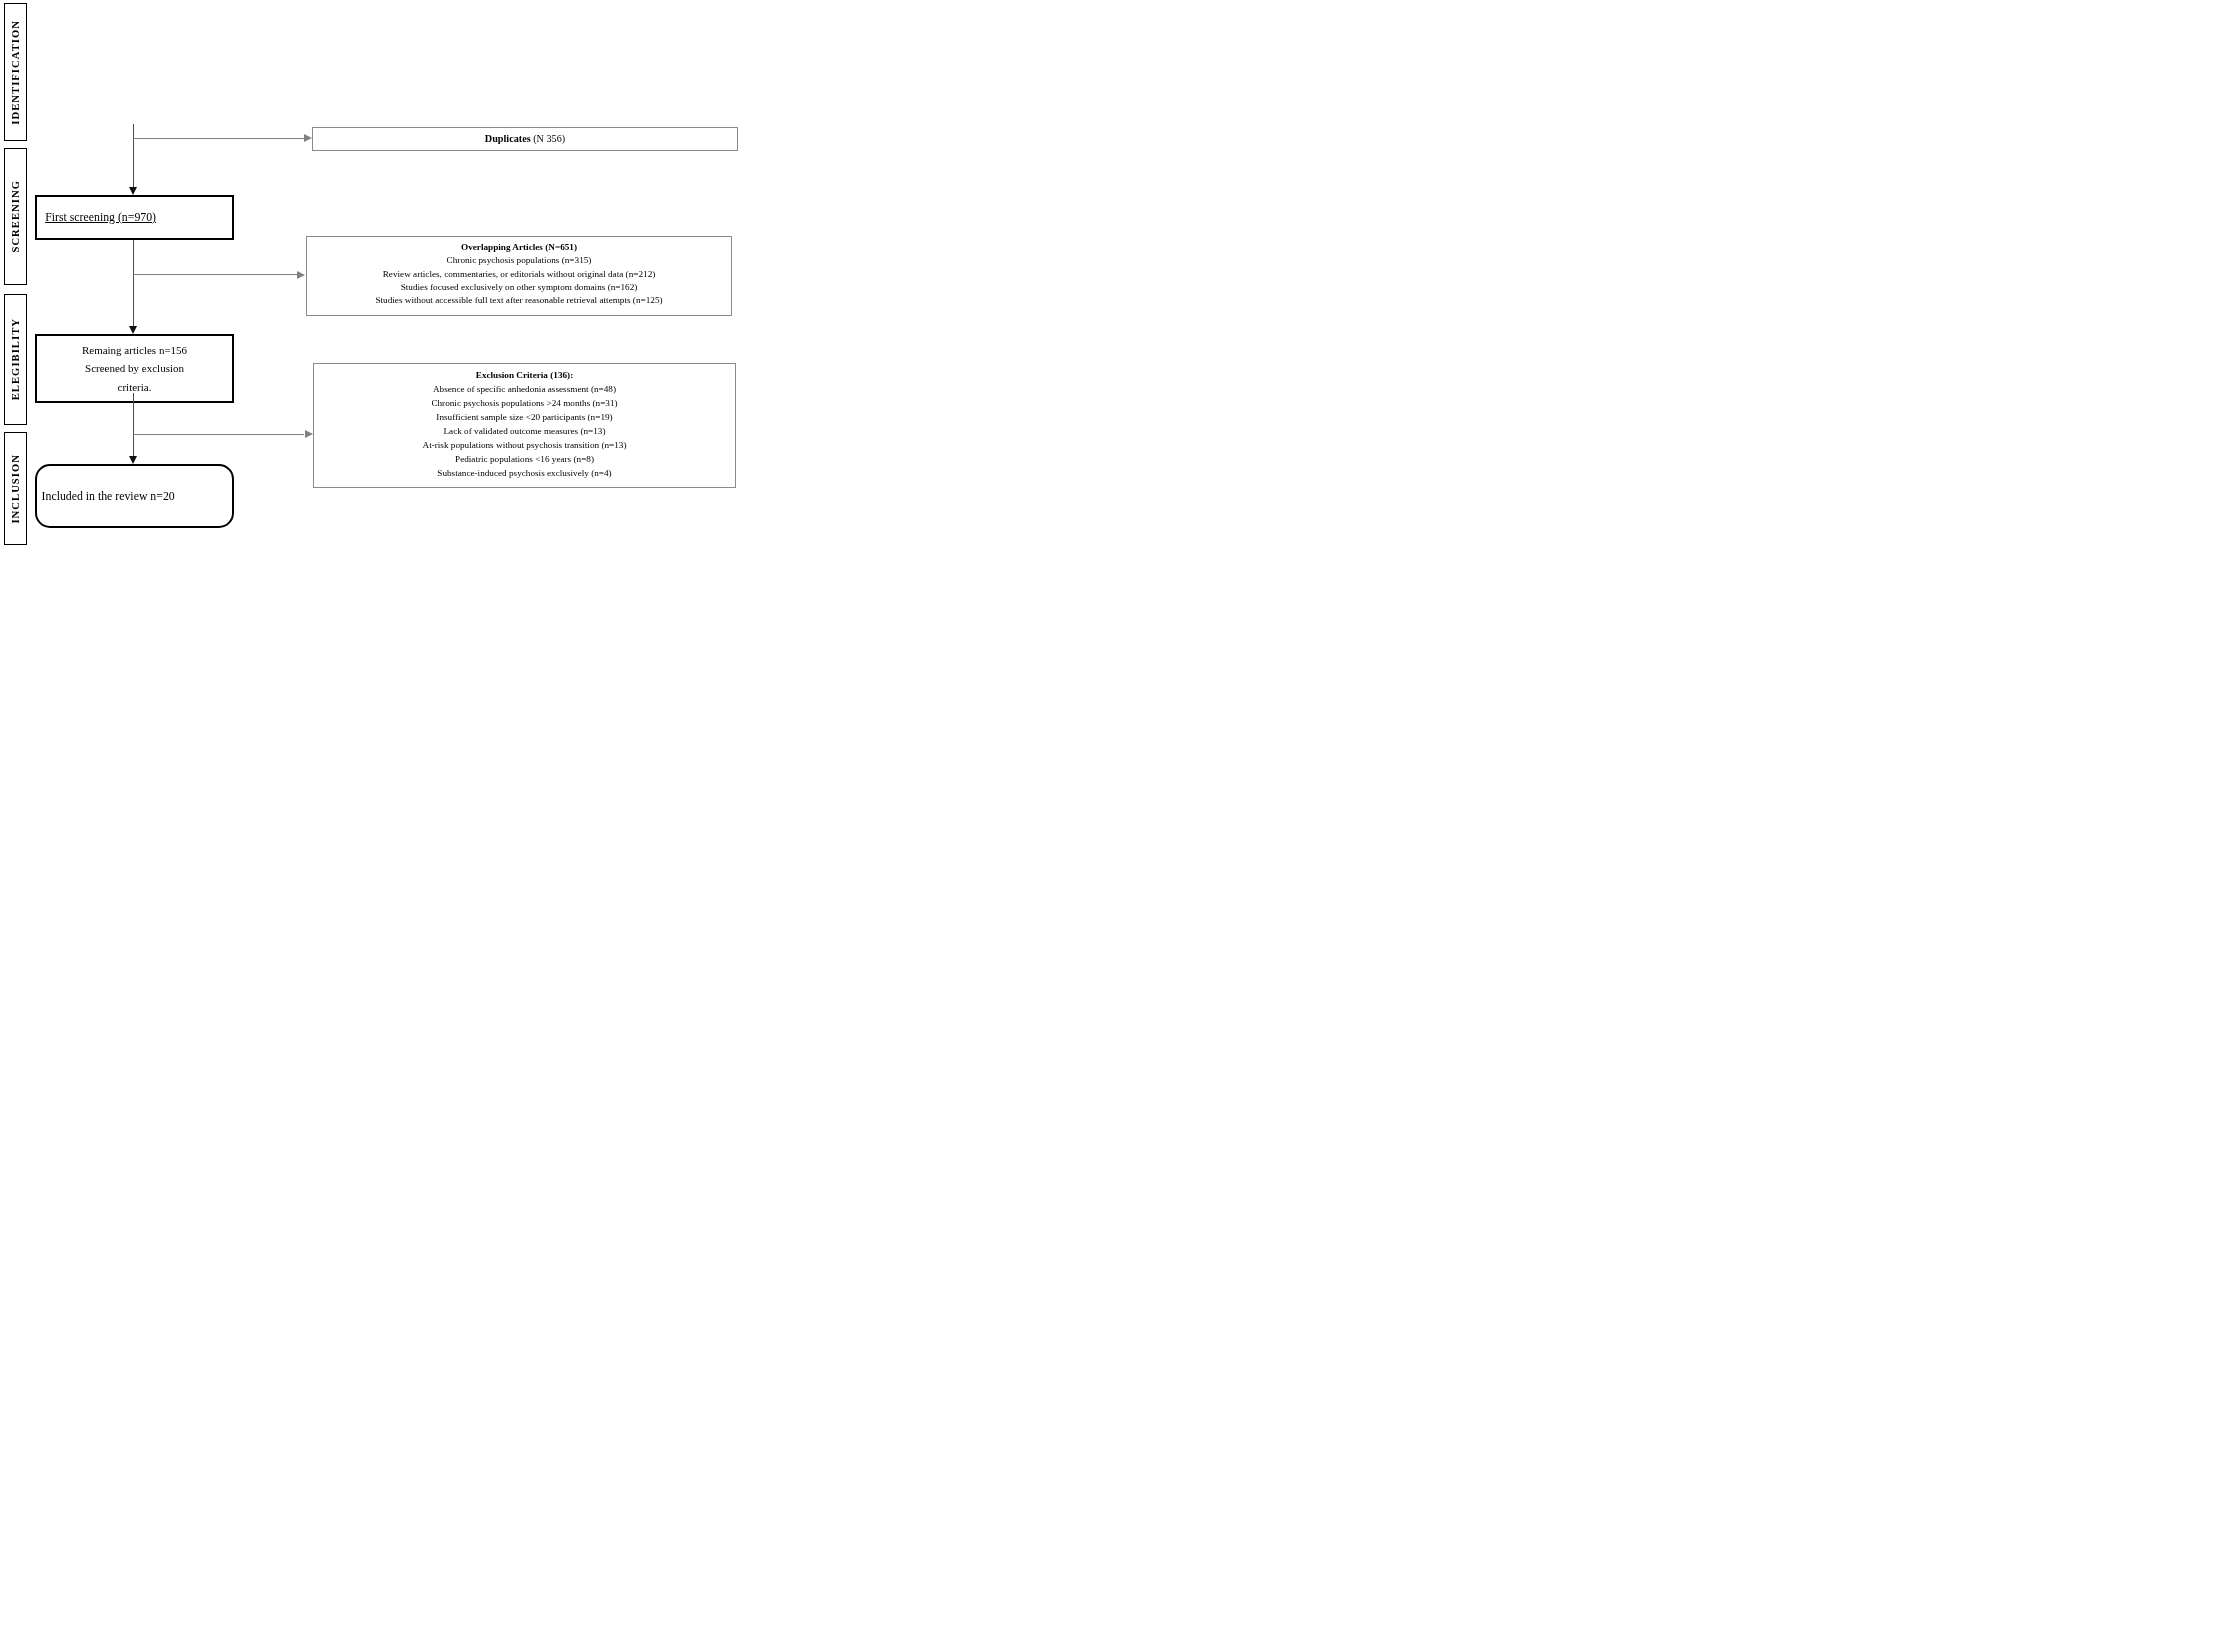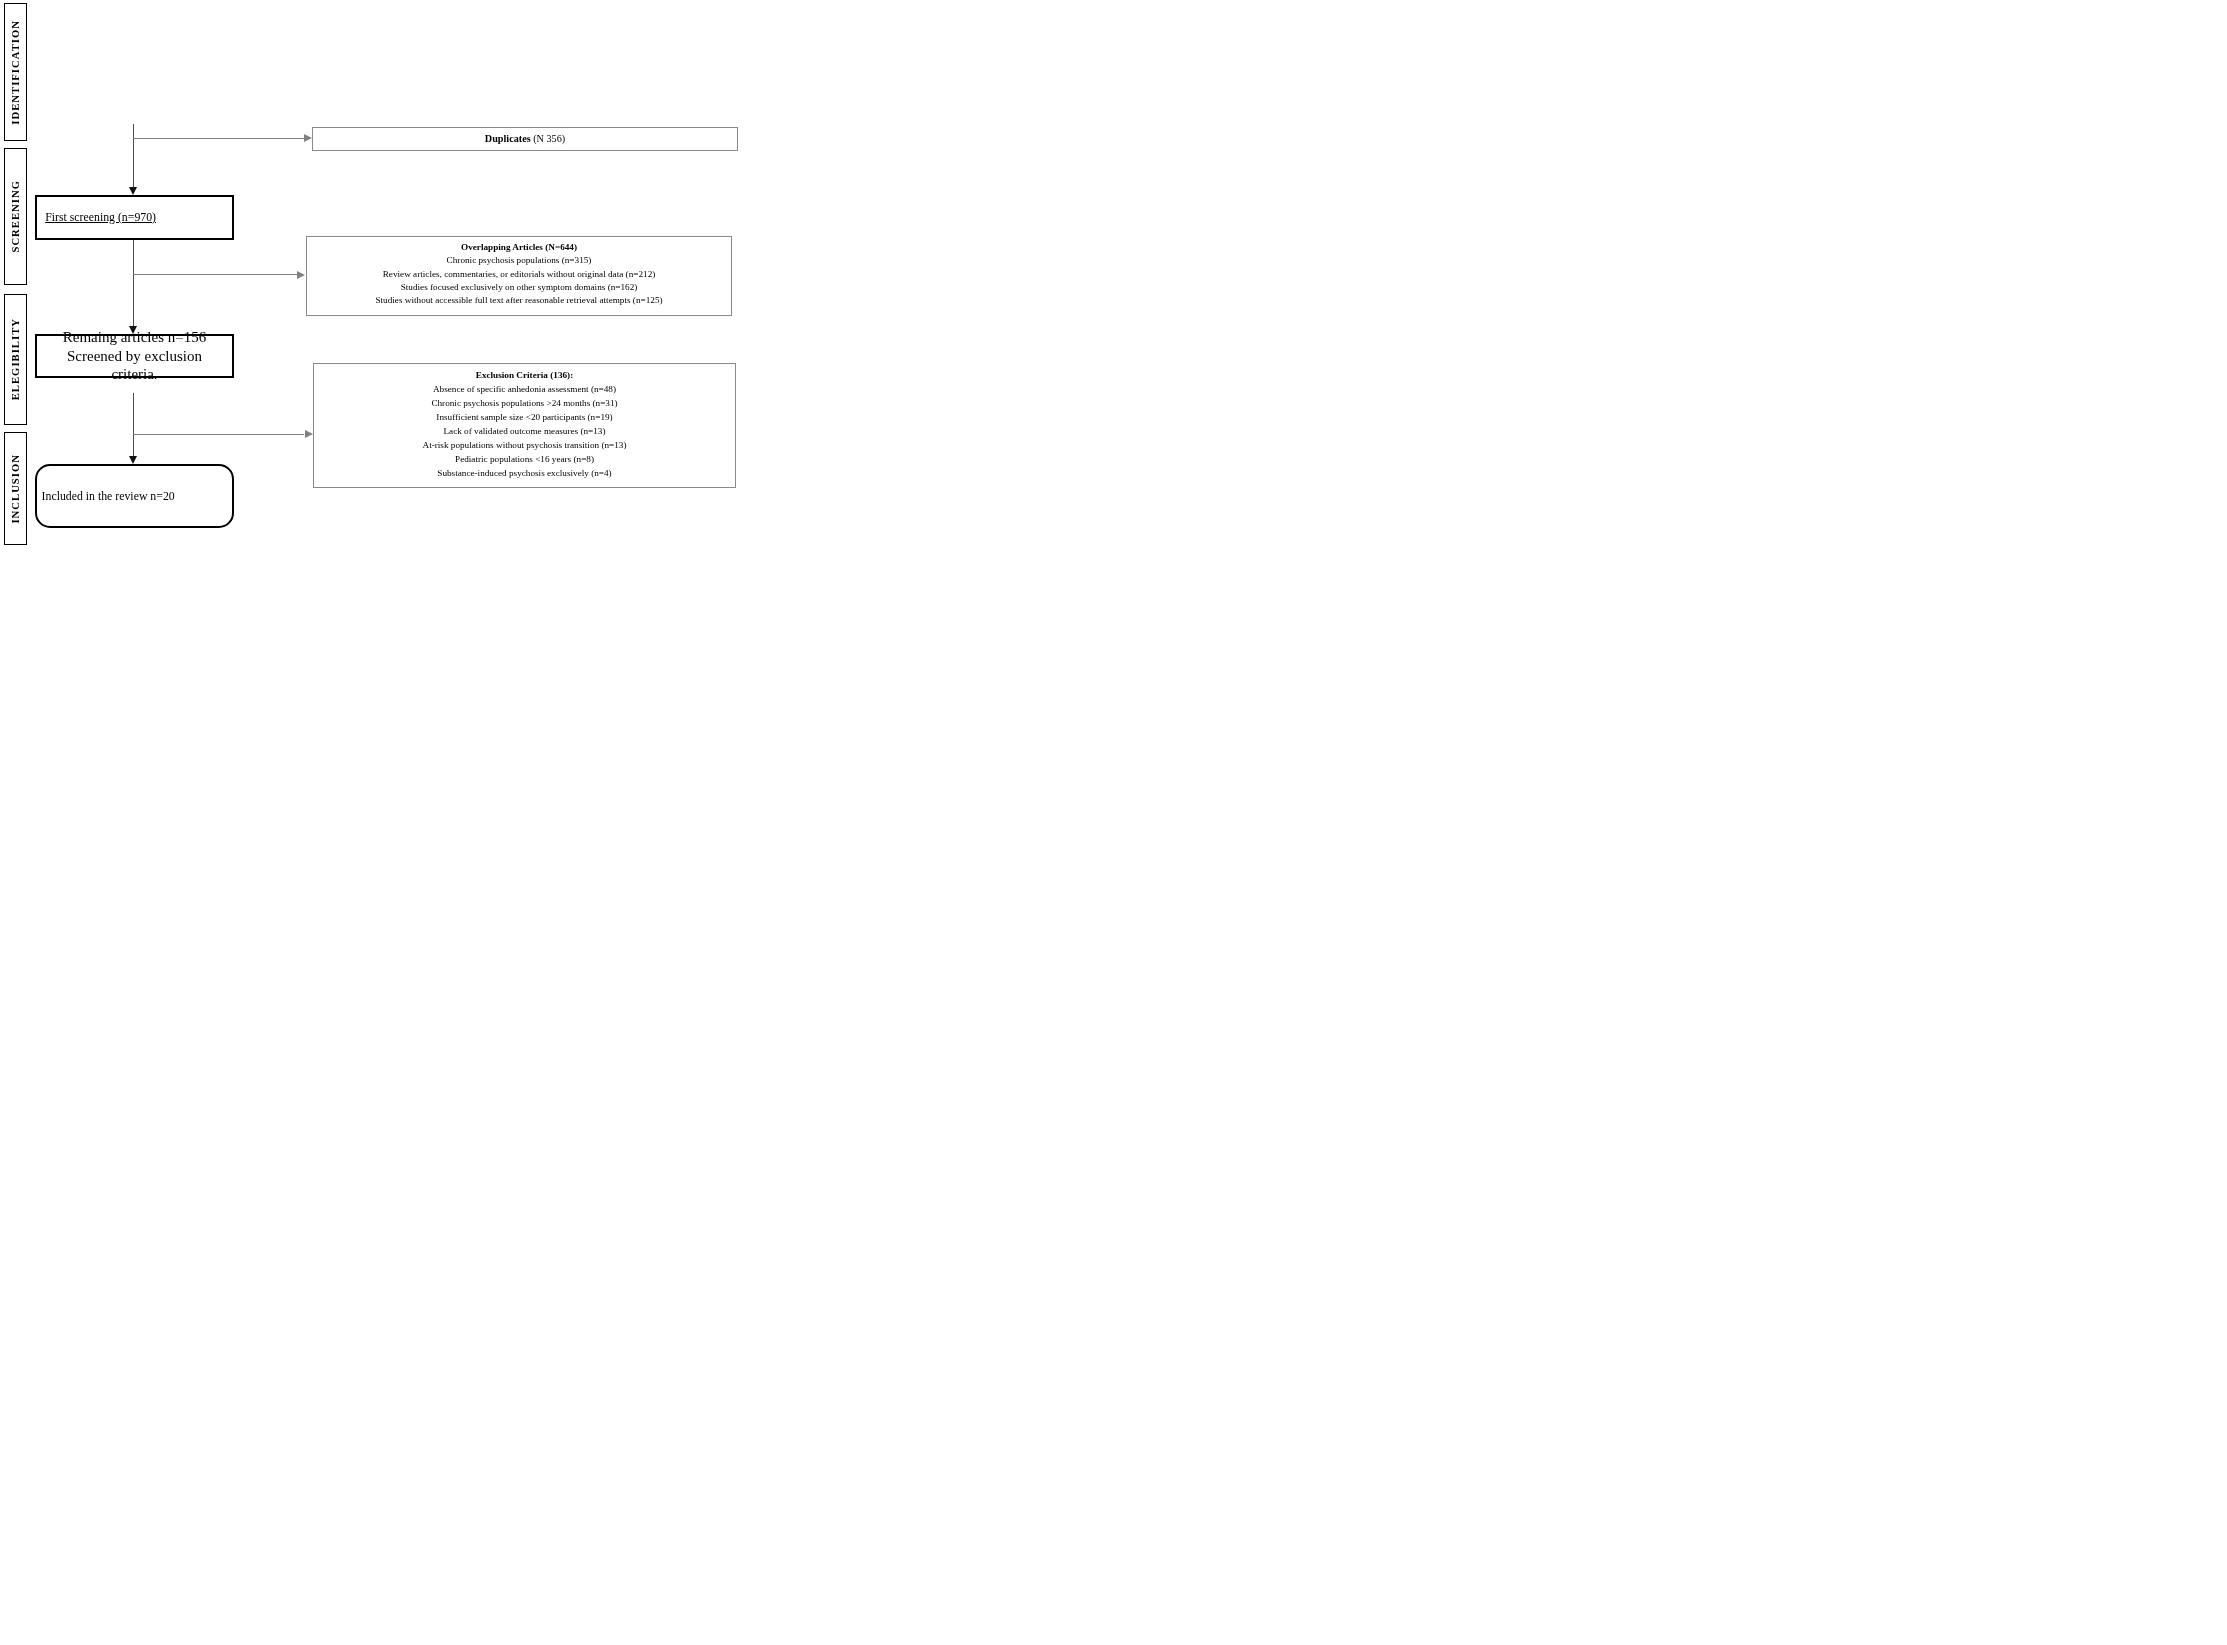--- a/index.html
+++ b/index.html
@@ -60,24 +60,24 @@
   }
   .records-spacer { height: 26.6px; }
   #box-first-screening {
     top: 195px; height: 45px;
     display: flex; align-items: center;
     padding-left: 8.2px;
     font-size: 11.8px;
     text-decoration: underline;
   }
   #box-remaining {
-    top: 334px; height: 44px;
+    top: 334px; height: 69px;
     display: flex; flex-direction: column; justify-content: center;
     text-align: center;
-    font-size: 15px;
+    font-size: 11px;
     line-height: 18.4px;
   }
   #box-included {
     top: 464px; height: 64px;
     display: flex; align-items: center;
     padding-left: 4.6px;
     font-size: 11.8px;
     border-radius: 15px;
   }
 
@@ -197,21 +197,21 @@
   <div class="hline" id="hline-overlapping"></div>
   <div class="harrow" id="harrow-overlapping"></div>
   <div class="hline" id="hline-exclusion"></div>
   <div class="harrow" id="harrow-exclusion"></div>
 
   <div class="side" id="box-duplicates">
     <span><b class="side-title">Duplicates</b><span> (N 356)</span></span>
   </div>
 
   <div class="side" id="box-overlapping">
-    <div class="side-title">Overlapping Articles (N=644)</div>
+    <div class="side-title">Overlapping Articles (N=651)</div>
     <div>Chronic psychosis populations (n=315)</div>
     <div>Review articles, commentaries, or editorials without original data (n=212)</div>
     <div>Studies focused exclusively on other symptom domains (n=162)</div>
     <div>Studies without accessible full text after reasonable retrieval attempts (n=125)</div>
   </div>
 
   <div class="side" id="box-exclusion">
     <div class="side-title">Exclusion Criteria (136):</div>
     <div>Absence of specific anhedonia assessment (n=48)</div>
     <div>Chronic psychosis populations &gt;24 months (n=31)</div>

